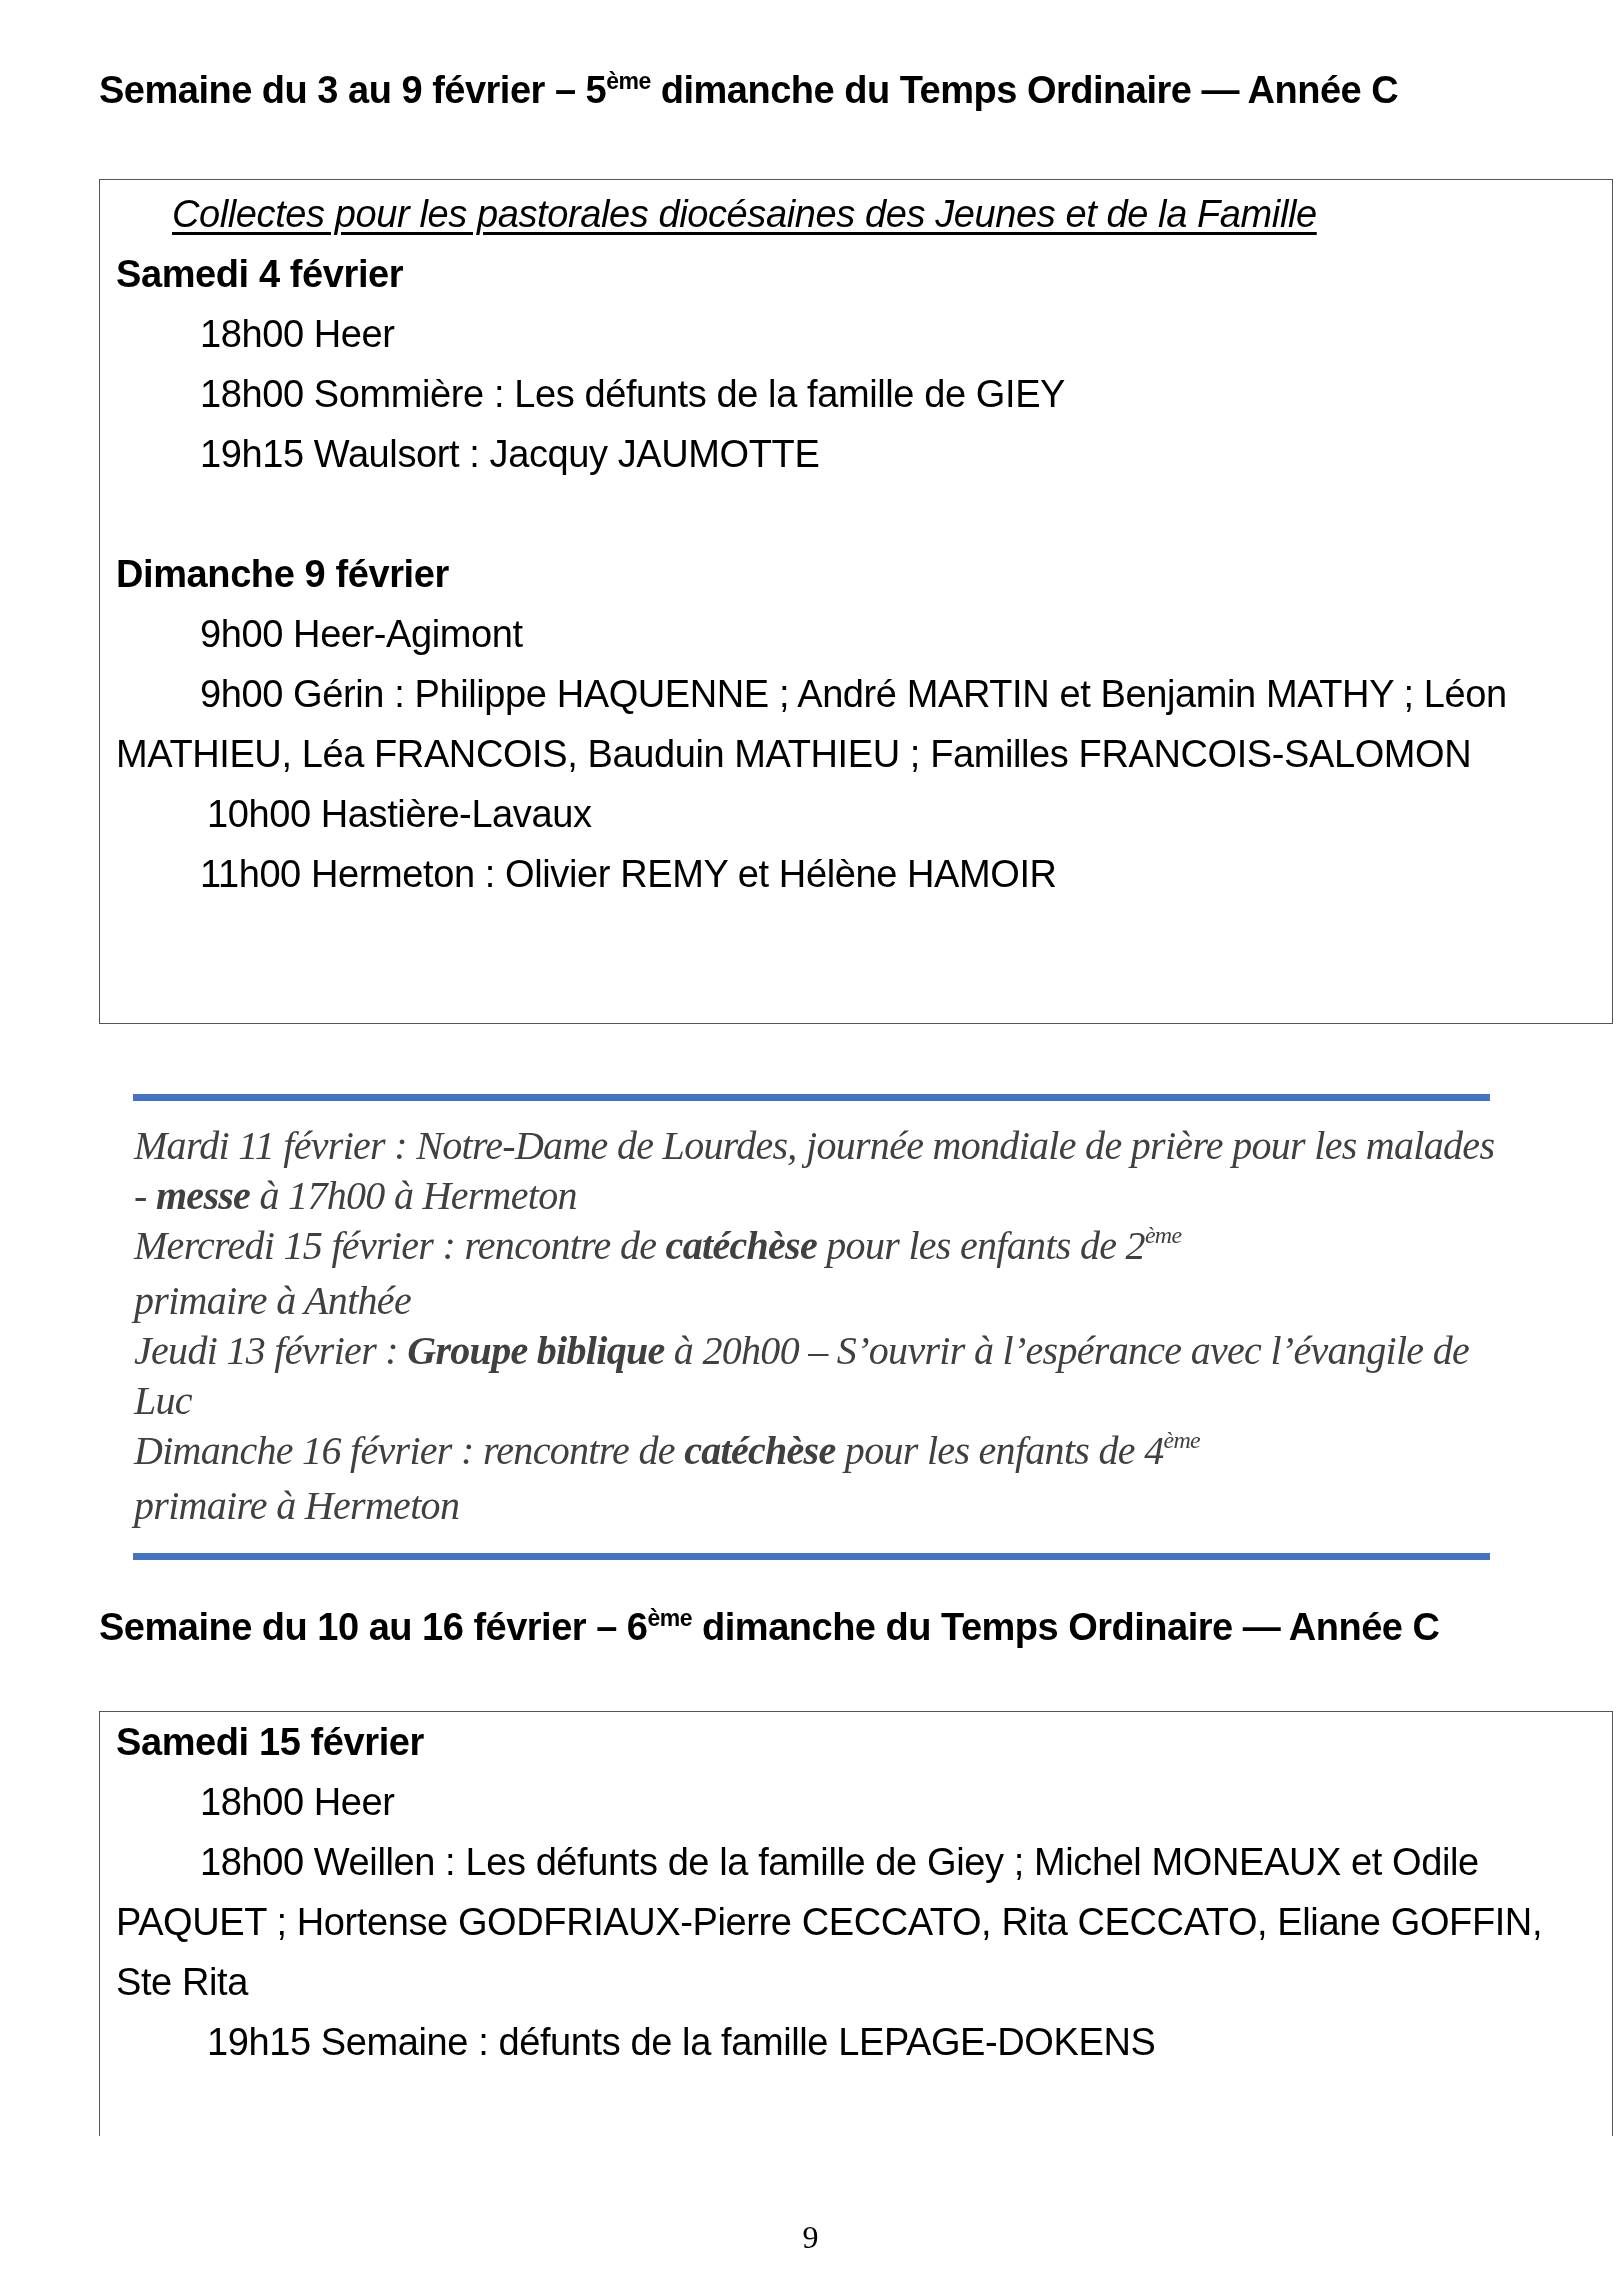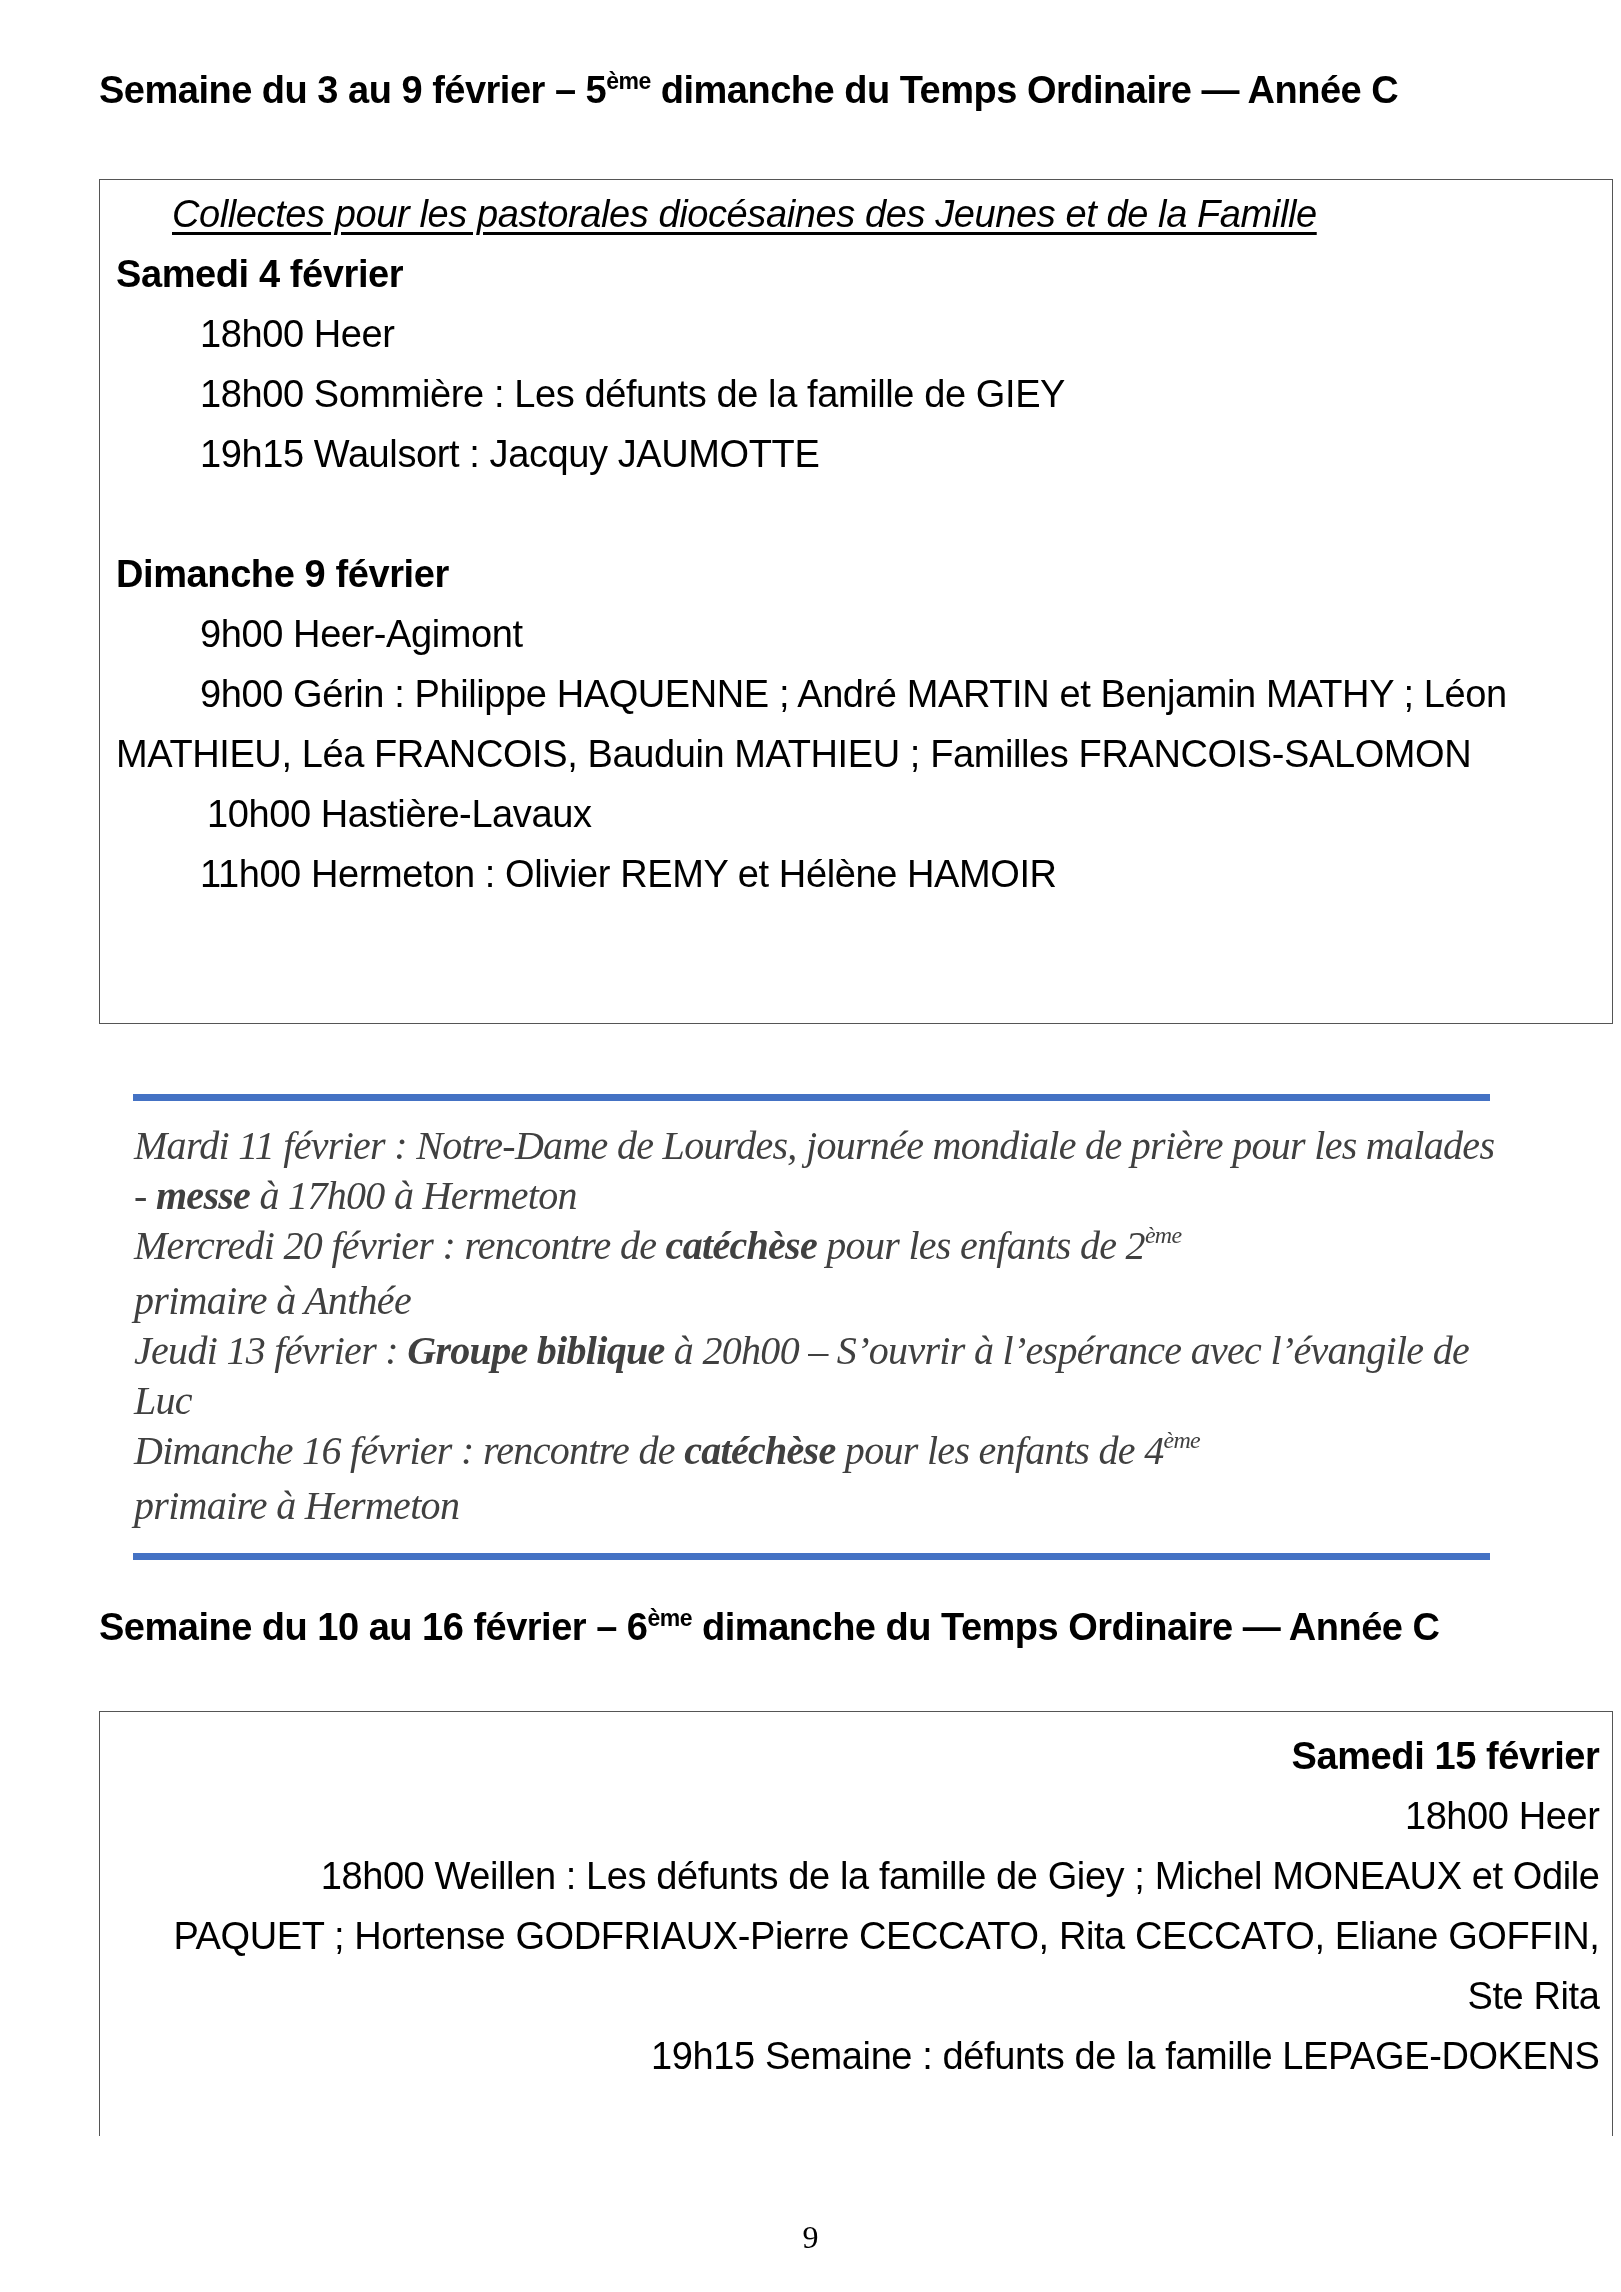--- a/index.html
+++ b/index.html
@@ -17,21 +17,21 @@
   #title2 { top: 1598px; }
 
   .box {
     position: absolute; left: 99px; width: 1514px;
     border: 1.8px solid #555; box-sizing: border-box;
   }
   #box1 { top: 179px; height: 845px; }
   #box2 { top: 1711px; height: 425px; border-bottom: none; }
 
   .box-inner { position: absolute; left: 16px; right: 12.5px; top: 3.6px; font-size: 38px; line-height: 60px; letter-spacing: -0.4px; }
-  #box2 .box-inner { top: 14px; text-align: right; }
+  #box2 .box-inner { top: 0; }
 
   .collect { font-style: italic; text-decoration: underline; text-decoration-thickness: 2.7px; text-underline-offset: 5.4px; padding-left: 56px; white-space: nowrap; }
   .day { font-weight: bold; }
   .entry { padding-left: 84px; }
   .entry.wrap { padding-left: 0; text-indent: 84px; }
   .entry.shift { padding-left: 91px; }
   .spacer { height: 60px; }
 
   .blue-rule { position: absolute; left: 133px; width: 1357px; height: 7.2px; background: #4472C4; }
   #rule1 { top: 1094px; }
@@ -65,21 +65,21 @@
     <div class="entry">9h00 Heer-Agimont</div>
     <div class="entry wrap">9h00 Gérin : Philippe HAQUENNE ; André MARTIN et Benjamin MATHY ;  Léon MATHIEU, Léa FRANCOIS, Bauduin MATHIEU ; Familles FRANCOIS-SALOMON</div>
     <div class="entry shift">10h00 Hastière-Lavaux</div>
     <div class="entry">11h00 Hermeton : Olivier REMY et Hélène HAMOIR</div>
   </div>
 </div>
 
 <div id="rule1" class="blue-rule"></div>
 <div class="notices serif">
   <div><span>Mardi 11 février : Notre-Dame de Lourdes, journée mondiale de prière pour les malades - </span><b>messe</b><span> à 17h00 à Hermeton</span></div>
-  <div><span>Mercredi 20 février : rencontre de </span><b>catéchèse</b><span> pour les enfants de 2</span><sup>ème</sup><br><span> primaire à Anthée</span></div>
+  <div><span>Mercredi 15 février : rencontre de </span><b>catéchèse</b><span> pour les enfants de 2</span><sup>ème</sup><br><span> primaire à Anthée</span></div>
   <div><span>Jeudi 13 février : </span><b>Groupe biblique</b><span> à 20h00 – S’ouvrir à l’espérance avec l’évangile de Luc</span></div>
   <div><span>Dimanche 16 février : rencontre de </span><b>catéchèse</b><span> pour les enfants de 4</span><sup>ème</sup><br><span> primaire à Hermeton</span></div>
 </div>
 <div id="rule2" class="blue-rule"></div>
 
 <div id="title2" class="week-title sans">
   <span>Semaine du 10 au 16 février – 6</span><sup>ème</sup><span> dimanche du Temps Ordinaire — Année C</span>
 </div>
 
 <div id="box2" class="box sans">

